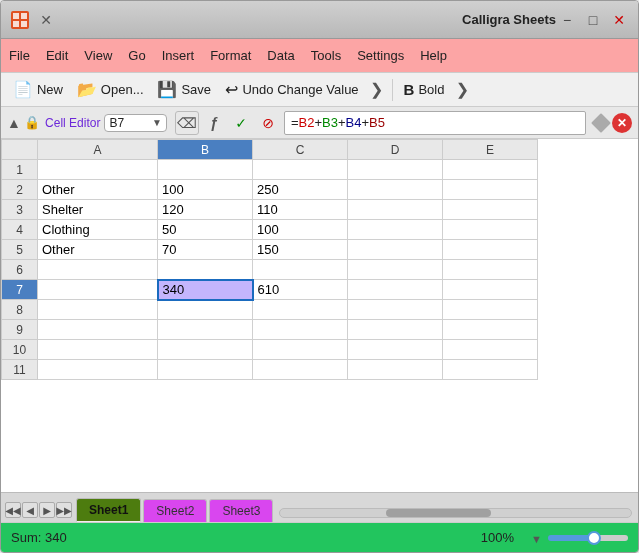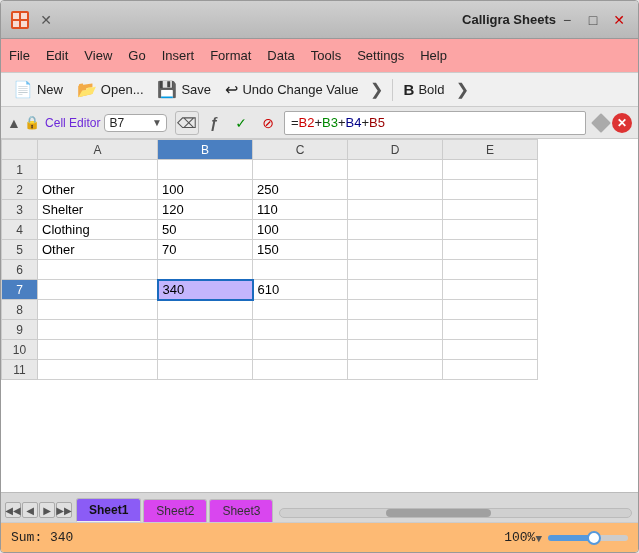--- a/index.html
+++ b/index.html
@@ -291,21 +291,21 @@
       border: 1px solid #bbb;
       border-bottom: none;
       background: #d946ef;
       cursor: pointer;
       font-size: 12px;
       border-radius: 3px 3px 0 0;
       margin-right: 2px;
       color: #333;
     }
     .sheet-tab.active {
-      background: #8b5cf6;
+      background: #4d7c0f;
       border-bottom: 1px solid #f0f0f0;
       font-weight: bold;
       color: #111;
       z-index: 1;
     }
     .sheet-scrollbar {
       flex: 1;
       display: flex; align-items: center;
       padding: 0 6px 4px 4px;
     }
@@ -324,41 +324,40 @@
       width: 30%;
       height: 8px;
       background: #a0a0a0;
       border-radius: 4px;
       top: 0;
     }
 
     
     .status-bar {
       height: 30px;
-      background: #fdba74;
+      background: #22c55e;
       border-top: 1px solid #ccc;
       display: flex;
       align-items: center;
       padding: 0 10px;
       flex-shrink: 0;
-      font-family: Liberation Mono, monospace;
     }
     .status-sum {
       font-size: 13px;
       color: #222;
     }
     .status-right {
       margin-left: auto;
       display: flex; align-items: center; gap: 6px;
     }
     .zoom-label {
       font-size: 13px; color: #222;
     }
     .zoom-dropdown {
-      display: flex; align-items: flex-end; gap: 0;
+      display: flex; align-items: flex-end; gap: 17px;
       cursor: pointer;
     }
     .zoom-arrow { font-size: 11px; color: #555; }
     .zoom-slider-container {
       display: flex; align-items: center;
       gap: 4px;
     }
     .zoom-slider {
       width: 80px;
       height: 6px;

